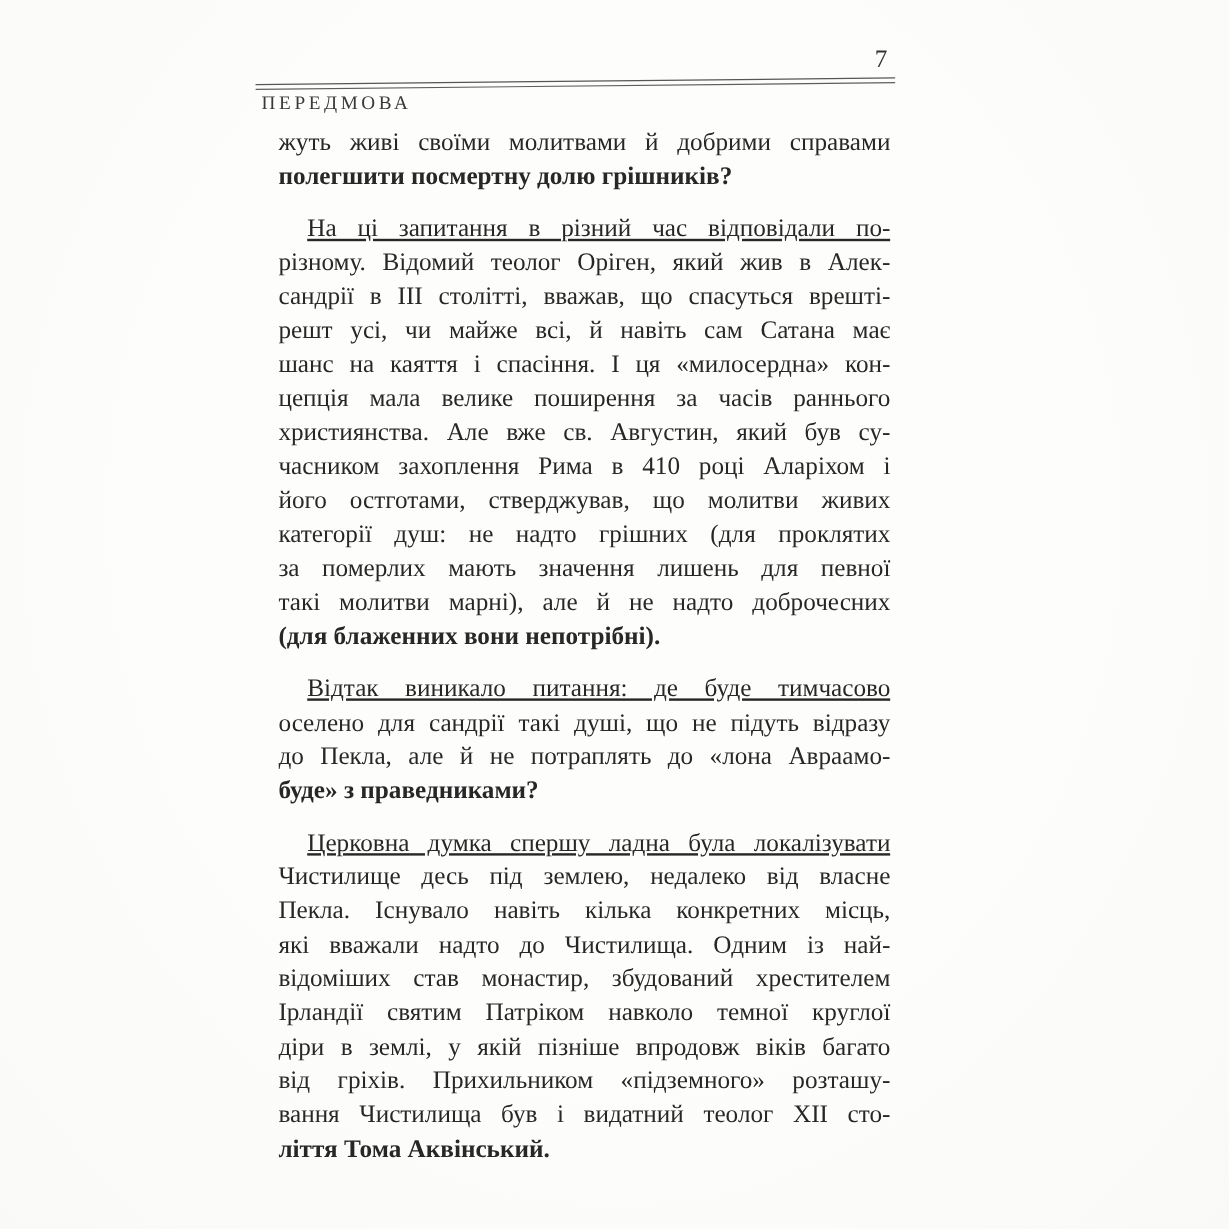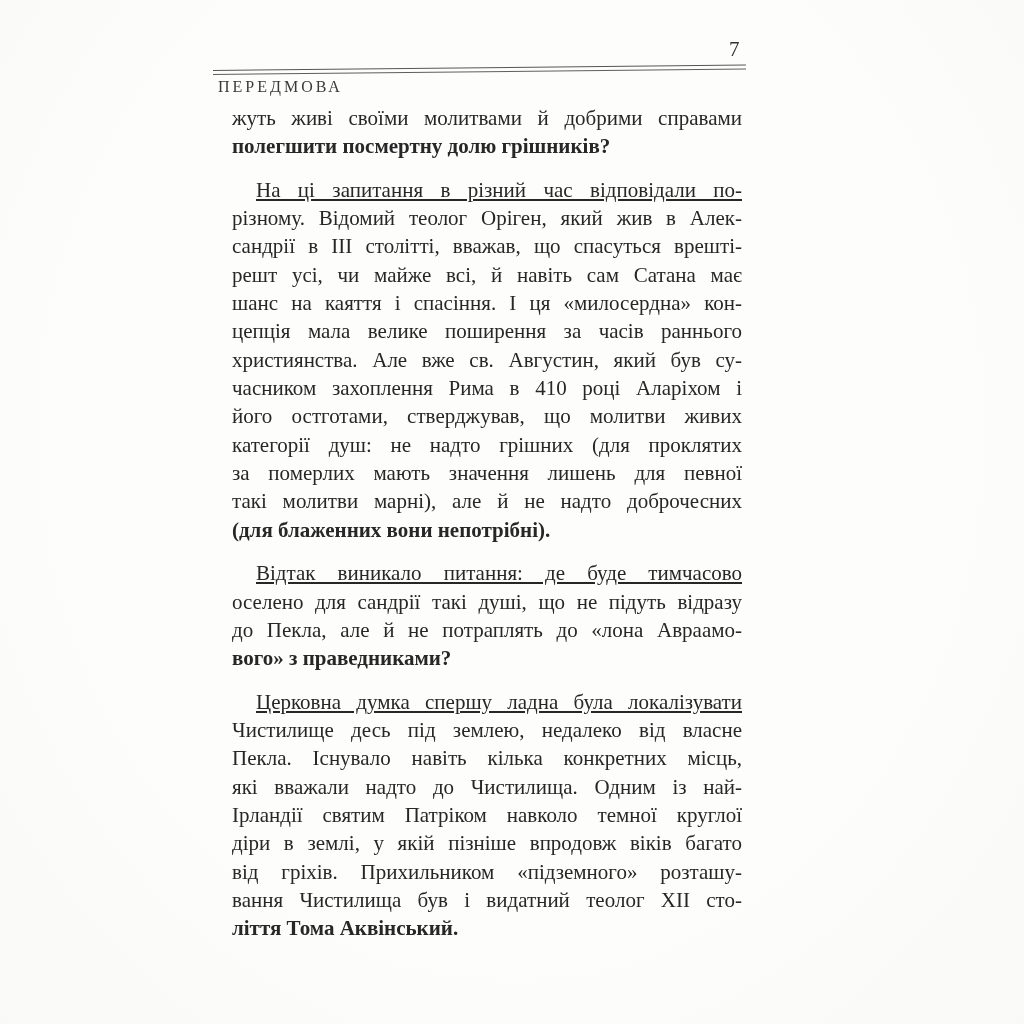--- a/index.html
+++ b/index.html
@@ -94,27 +94,28 @@
         <div class="line">його остготами, стверджував, що молитви живих</div>
         <div class="line">категорії душ: не надто грішних (для проклятих</div>
         <div class="line">за померлих мають значення лишень для певної</div>
         <div class="line">такі молитви марні), але й не надто доброчесних</div>
         <div class="line last">(для блаженних вони непотрібні).</div>
       </div>
       <div class="paragraph">
         <div class="line indent">Відтак виникало питання: де буде тимчасово</div>
         <div class="line">оселено для сандрії такі душі, що не підуть відразу</div>
         <div class="line">до Пекла, але й не потраплять до «лона Авраамо-</div>
-        <div class="line last">вого» з праведниками?</div>
+        <div class="line last">буде» з праведниками?</div>
       </div>
       <div class="paragraph">
         <div class="line indent">Церковна думка спершу ладна була локалізувати</div>
         <div class="line">Чистилище десь під землею, недалеко від власне</div>
         <div class="line">Пекла. Існувало навіть кілька конкретних місць,</div>
         <div class="line">які вважали надто до Чистилища. Одним із най-</div>
+        <div class="line">відоміших став монастир, збудований хрестителем</div>
         <div class="line">Ірландії святим Патріком навколо темної круглої</div>
         <div class="line">діри в землі, у якій пізніше впродовж віків багато</div>
         <div class="line">від гріхів. Прихильником «підземного» розташу-</div>
         <div class="line">вання Чистилища був і видатний теолог XII сто-</div>
         <div class="line last">ліття Тома Аквінський.</div>
       </div>
     </div>
 </div>
 
 </body></html>

